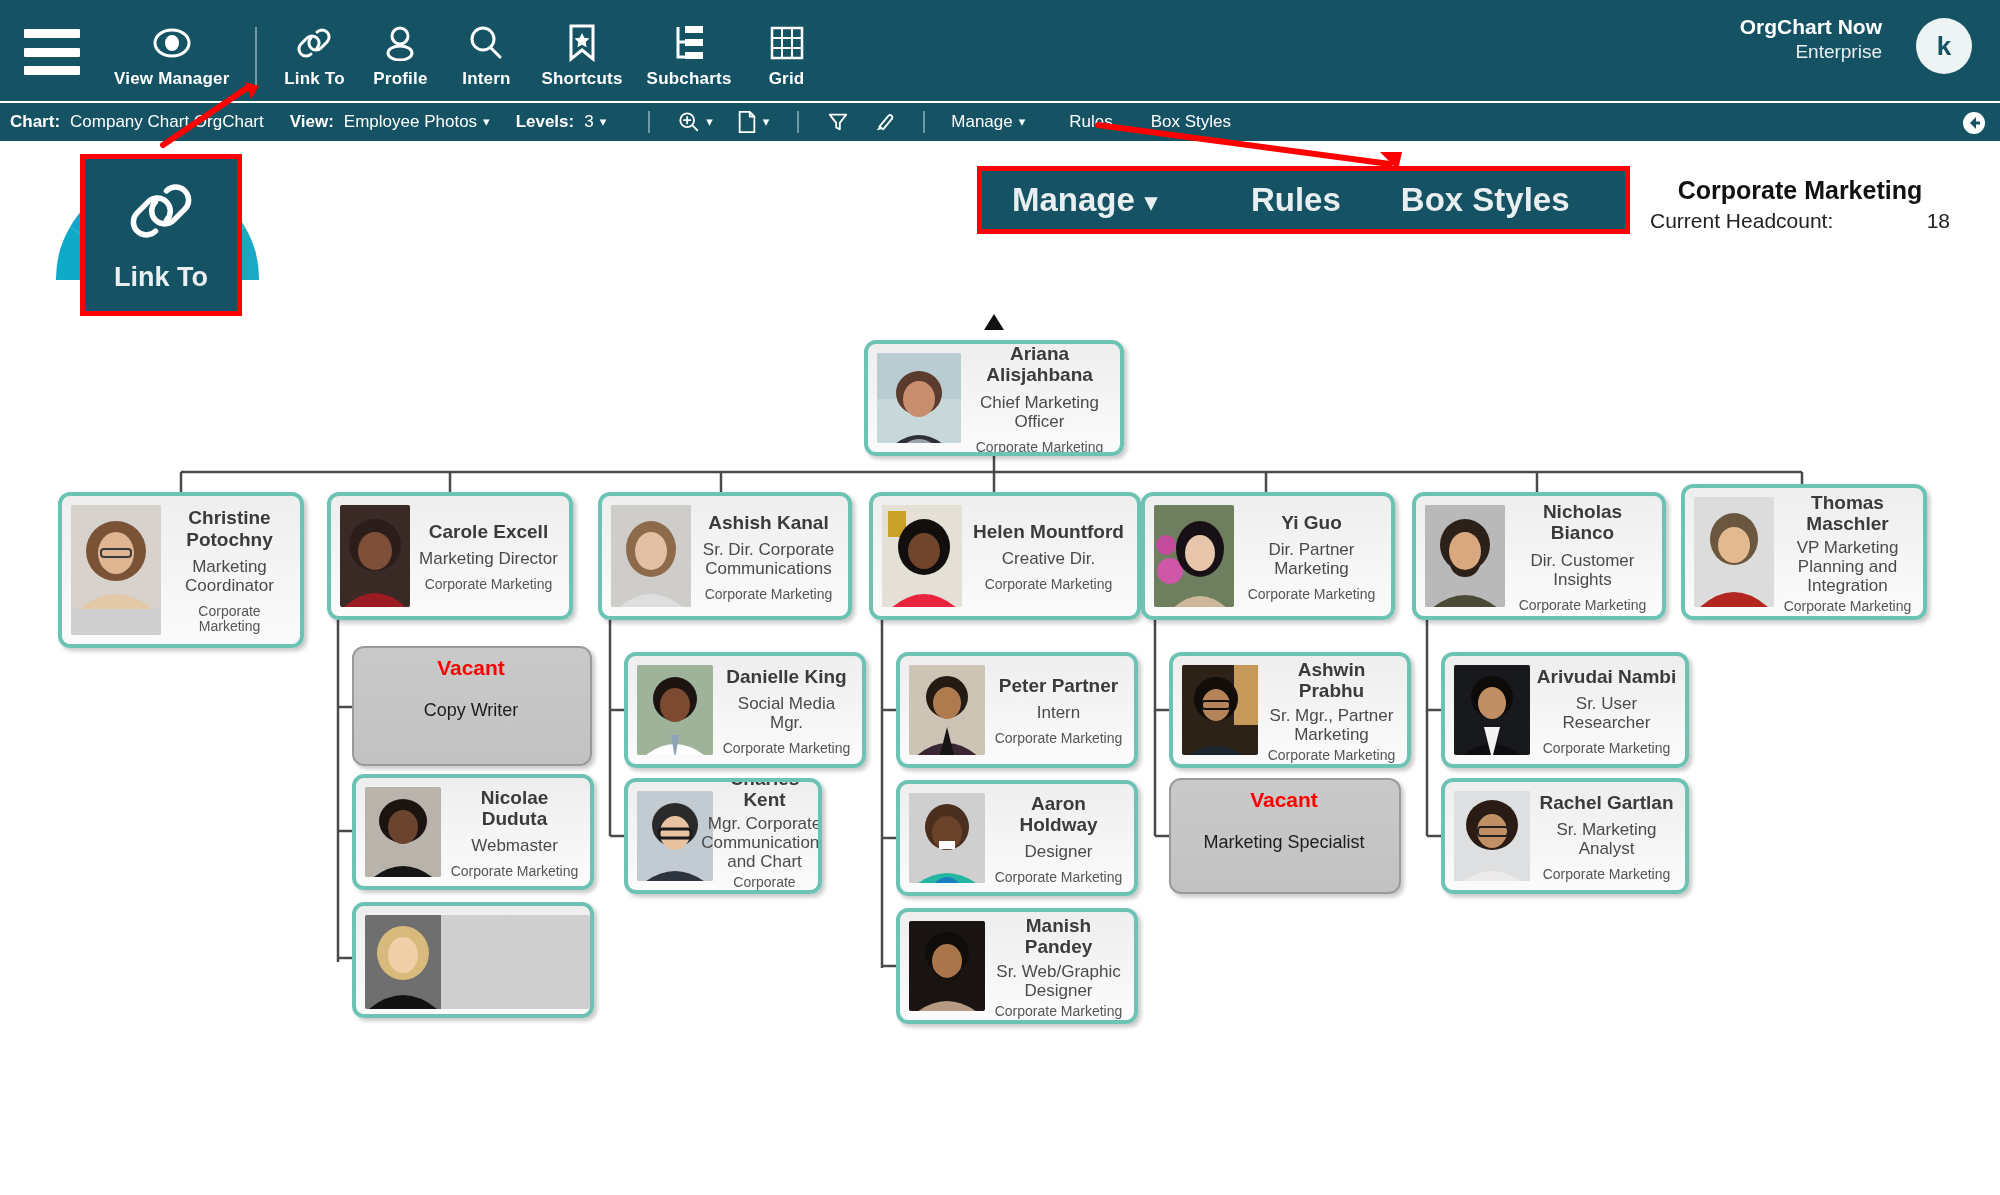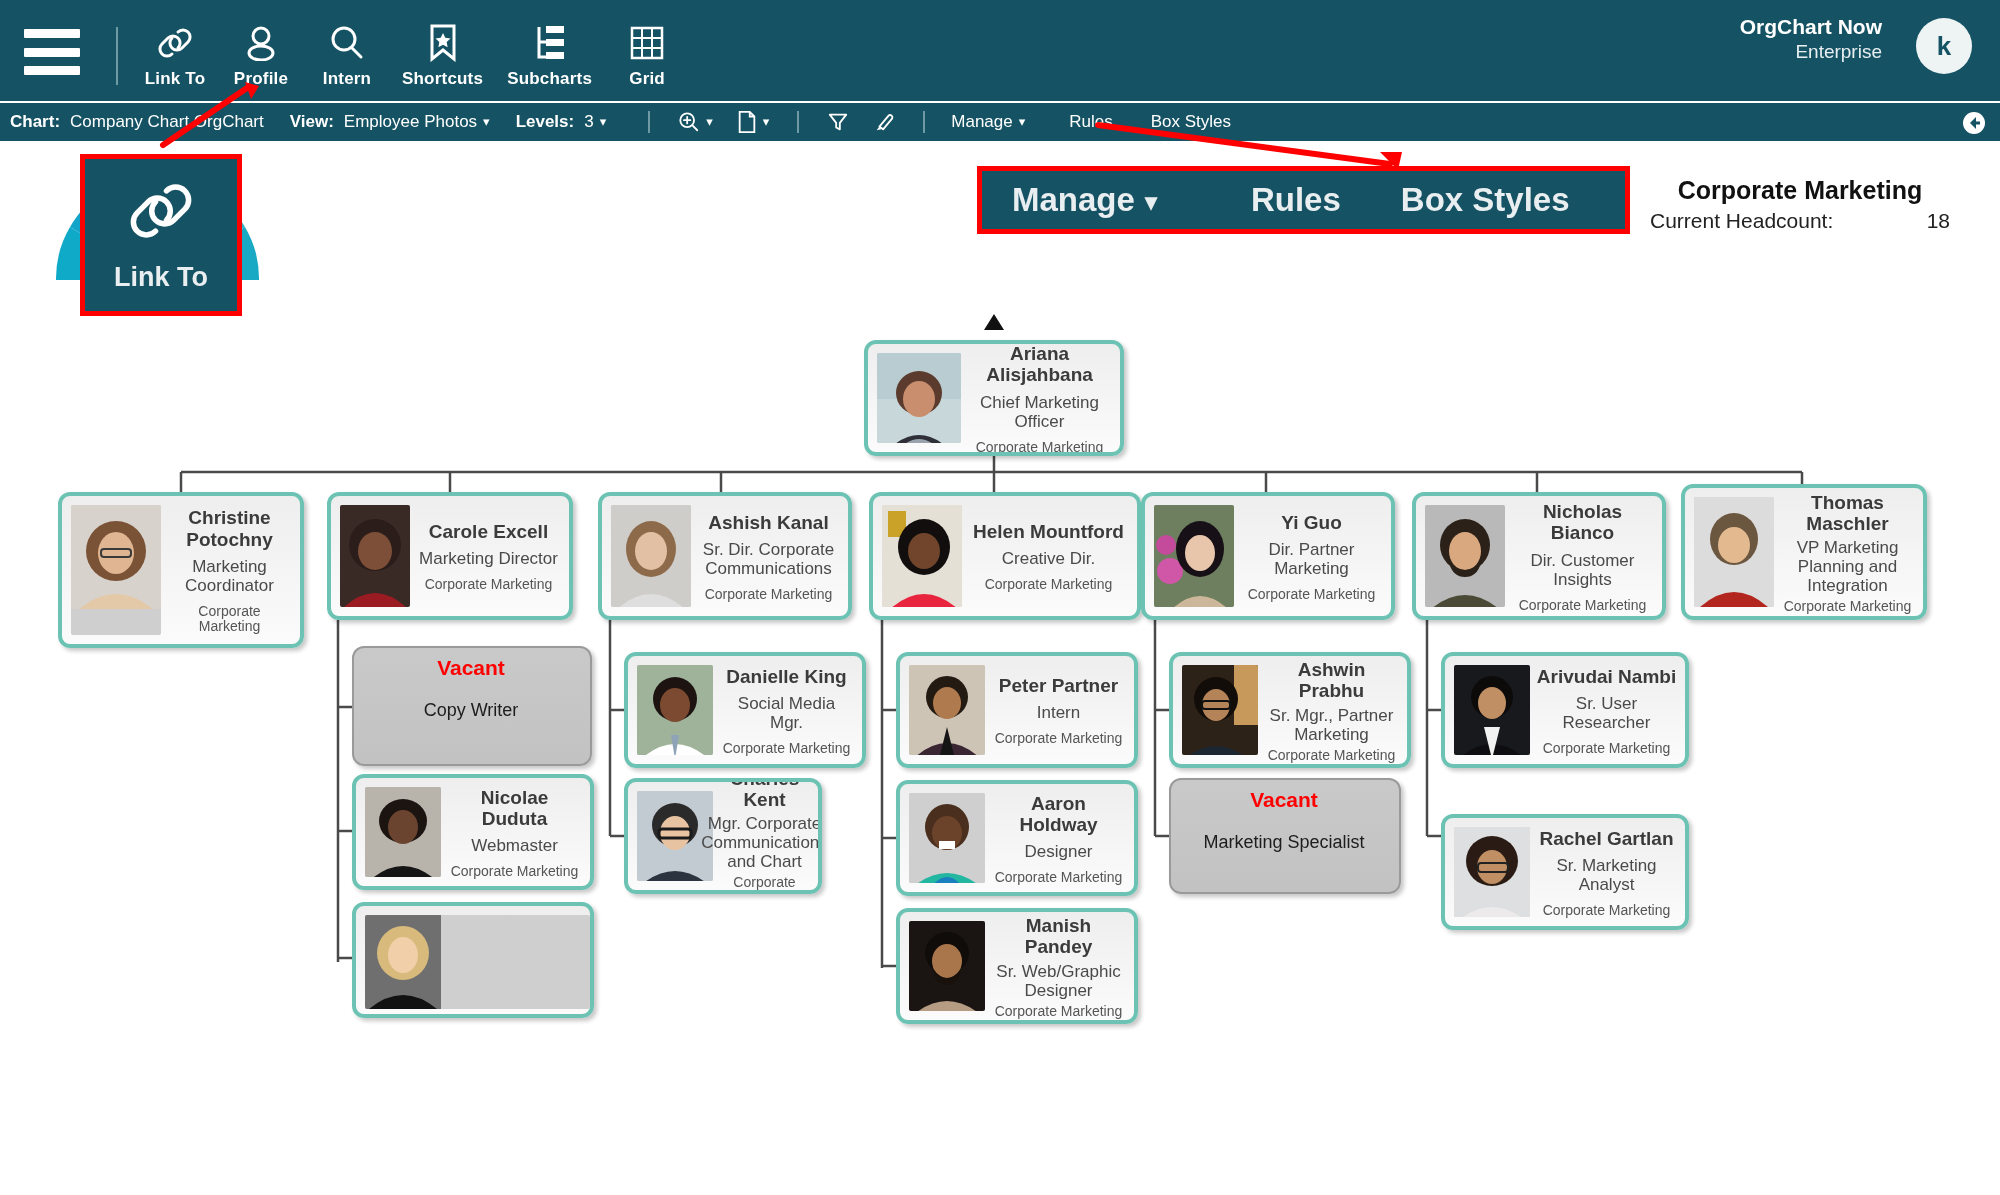--- a/index.html
+++ b/index.html
@@ -119,20 +119,29 @@
 <body>
 
 <div id="topnav">
   <div class="inner">
     <div class="hamburger">
       <span></span>
         <span></span>
         <span></span>
     </div>
 
+    <div class="navitem">
+      <div class="glyph">
+        <svg width="40" height="34" viewBox="0 0 40 34">
+            <ellipse cx="20" cy="17" rx="17" ry="13" fill="none" stroke="#fff" stroke-width="3"></ellipse>
+            <ellipse cx="20" cy="17" rx="7" ry="8" fill="#fff"></ellipse>
+          </svg>
+      </div>
+      <div class="lbl">View Manager</div>
+    </div>
 
     <div class="navsep"></div>
 
     <div class="navitem">
       <div class="glyph">
         <svg width="38" height="36" viewBox="0 0 38 36">
             <g fill="none" stroke="#fff" stroke-width="3" stroke-linecap="round">
               <path d="M22 7 a7 7 0 0 1 10 10 l-6 6 a7 7 0 0 1 -10 -10"></path>
               <path d="M16 29 a7 7 0 0 1 -10 -10 l6 -6 a7 7 0 0 1 10 10"></path>
             </g>
@@ -641,21 +650,21 @@
         <path d="M30 62 l8 32 l8 -32 z" fill="#f2f2f2"></path>
       </svg>
   </div>
   <div class="txt">
     <div class="nm">Arivudai Nambi</div>
     <div class="ti">Sr. User Researcher</div>
     <div class="dp">Corporate Marketing</div>
   </div>
 </div>
 
-<div class="node" style="left:1441px; top:778px; width:248px; height:116px;margin-top:36px;">
+<div class="node" style="left:1441px; top:778px; width:248px; height:116px;">
   <div class="photo">
     <svg width="76" height="94" viewBox="0 0 76 94">
         <rect width="76" height="94" fill="#dedfe0"></rect>
         <ellipse cx="38" cy="34" rx="26" ry="25" fill="#2a1c14"></ellipse>
         <ellipse cx="38" cy="40" rx="15" ry="17" fill="#c08f63"></ellipse>
         <rect x="24" y="36" width="30" height="9" rx="3" fill="none" stroke="#222" stroke-width="2"></rect>
         <path d="M4 94 q34 -28 68 0 z" fill="#eceaea"></path>
       </svg>
   </div>
   <div class="txt">

